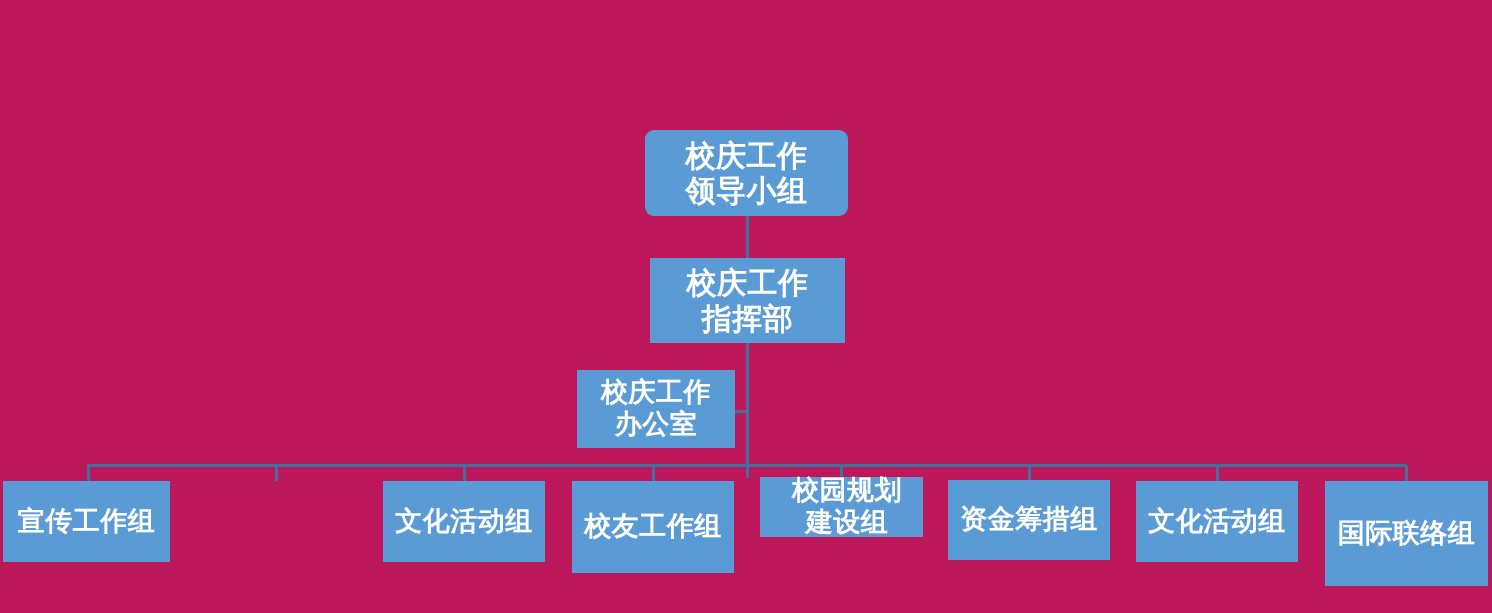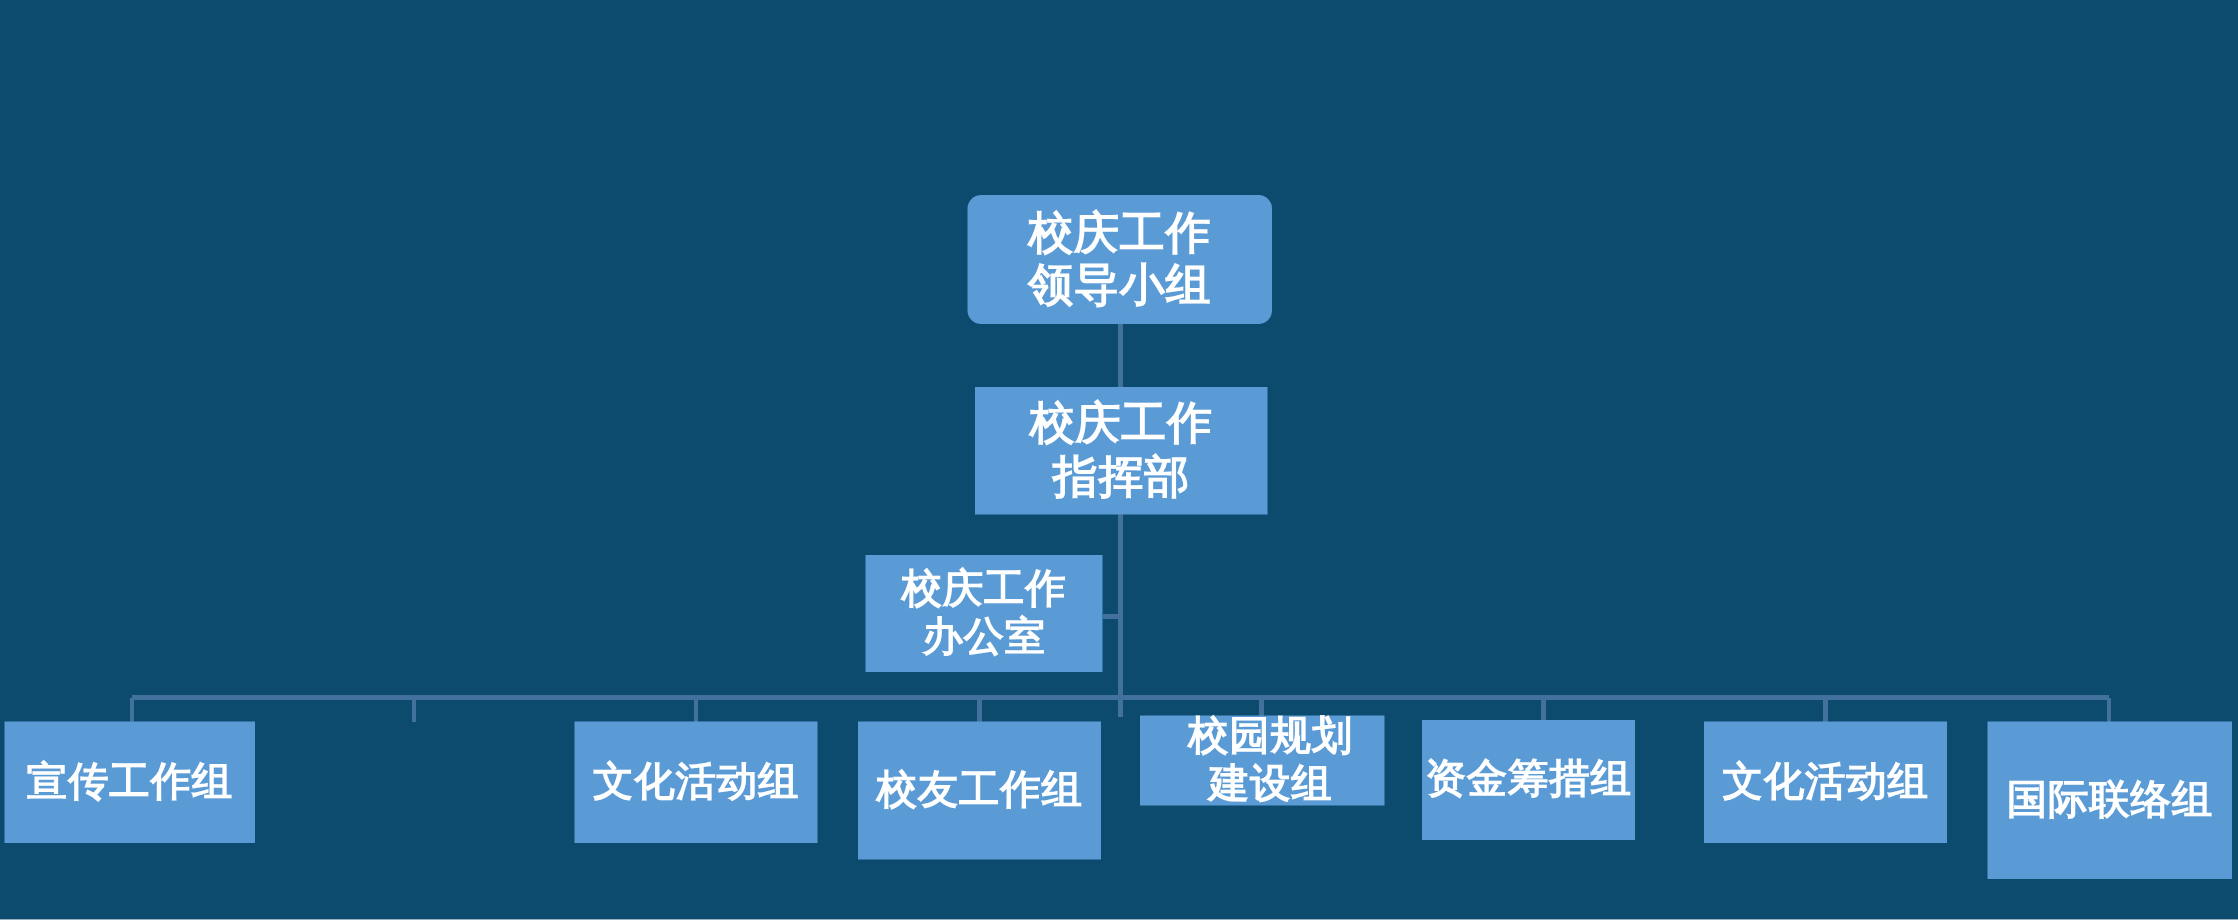--- a/index.html
+++ b/index.html
@@ -4,21 +4,21 @@
 <style>
   html, body {
     margin: 0;
     padding: 0;
     background: #ffffff;
   }
   #chart-root {
     position: relative;
     width: 1492px;
     height: 613px;
-    background: #0c4a6e;
+    background: #be185d;
     font-family: Liberation Sans, sans-serif;
     overflow: hidden;
   }
   #connectors {
     position: absolute;
     left: 0;
     top: 0;
     width: 1492px;
     height: 613px;
     pointer-events: none;
@@ -85,19 +85,19 @@
   <div class="node leaf" style="left:3px; top:481px; width:167px; height:81px;">宣传工作组</div>
 
 
   <div class="node leaf" style="left:383px; top:481px; width:162px; height:81px;">文化活动组</div>
 
   <div class="node leaf" style="left:572px; top:481px; width:162px; height:92px;">校友工作组</div>
 
   <div class="node leaf" style="left:760px; top:477px; width:163px; height:60px;padding-left:11px;">校园规划
 建设组</div>
 
-  <div class="node leaf" style="left:948px; top:480px; width:142px; height:80px;">资金筹措组</div>
+  <div class="node leaf" style="left:948px; top:480px; width:162px; height:80px;">资金筹措组</div>
 
   <div class="node leaf" style="left:1136px; top:481px; width:162px; height:81px;">文化活动组</div>
 
   <div class="node leaf" style="left:1325px; top:481px; width:163px; height:105px;">国际联络组</div>
 
 </div>
 
 </body></html>

